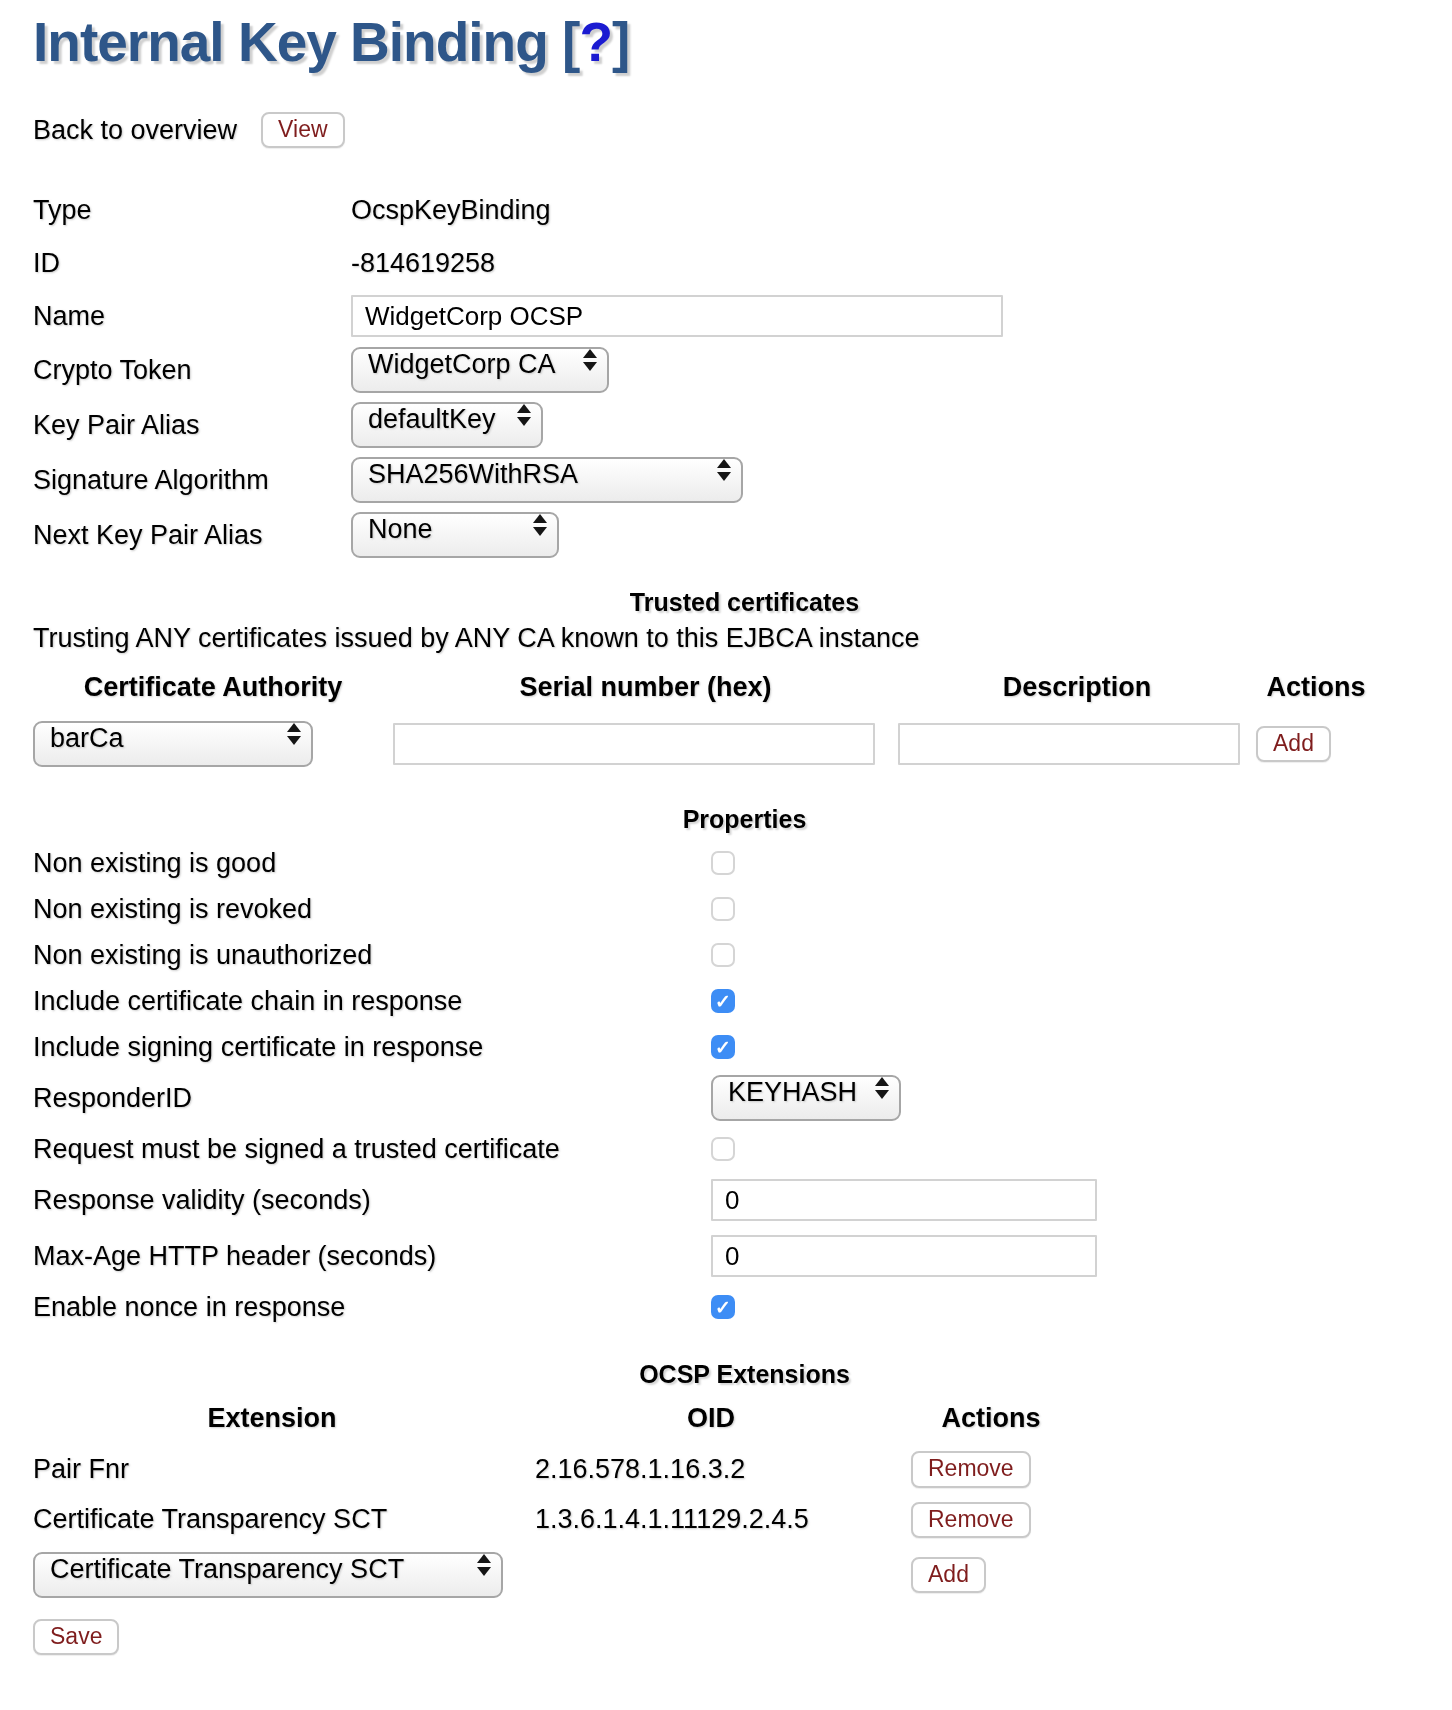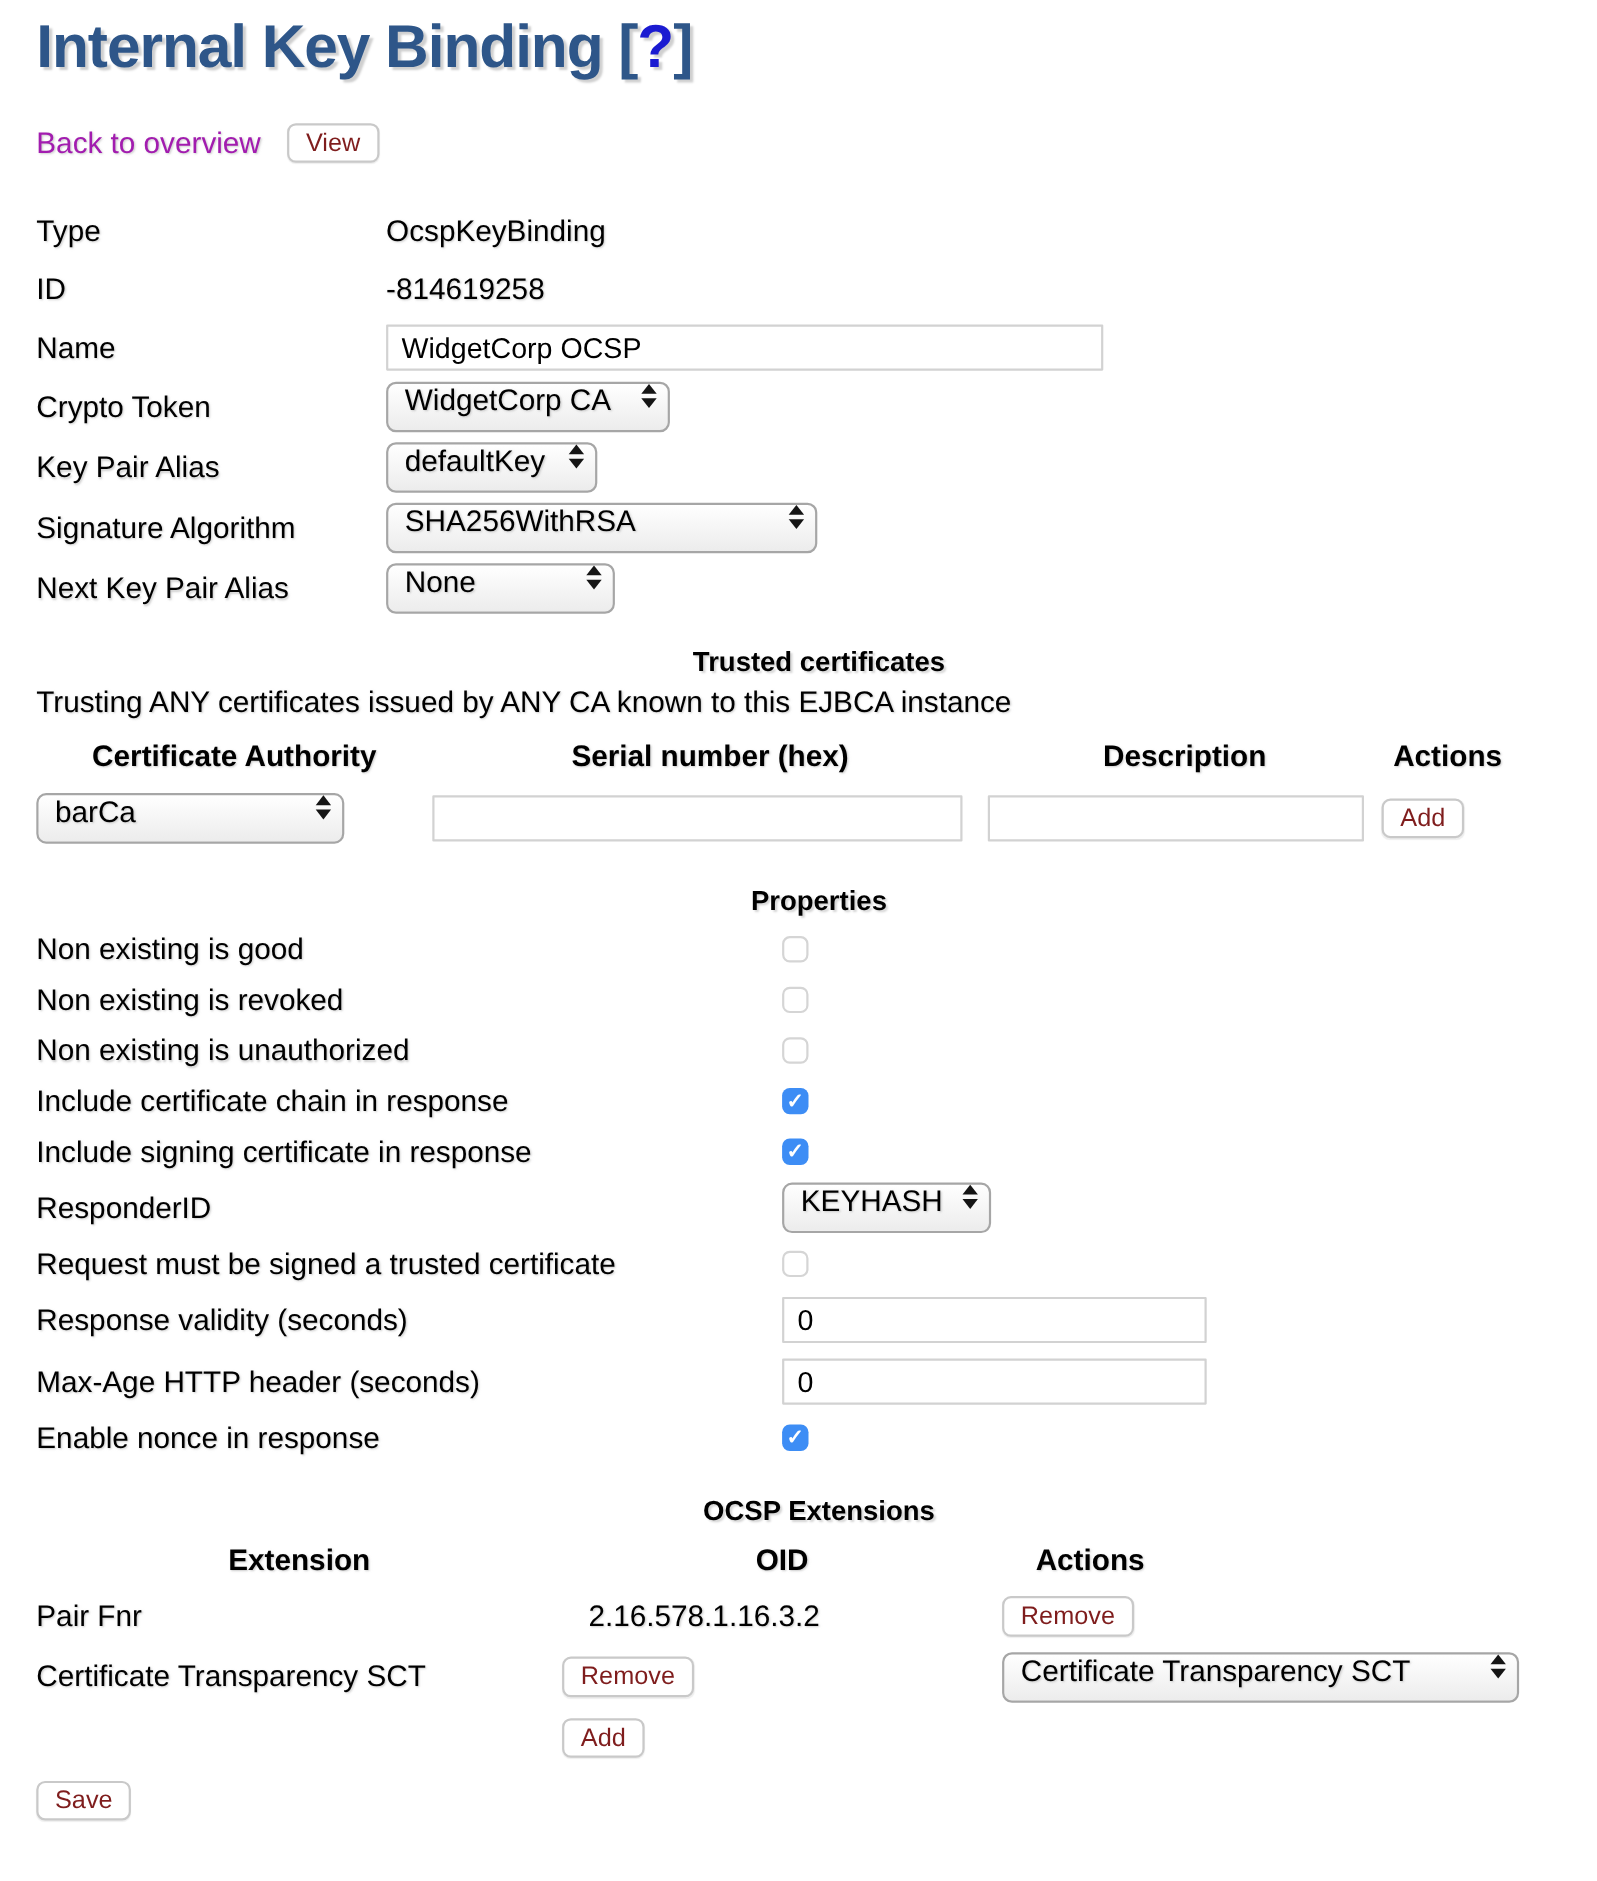--- a/index.html
+++ b/index.html
@@ -21,21 +21,21 @@
   h1.page-title {
     font-size: 55px;
     font-weight: bold;
     color: #2e5689;
     margin: 4px 0 0 0;
     letter-spacing: -1px;
     text-shadow: 3px 3px 2px #cfcfcf;
   }
   h1 .help-q { color: #1b1bd1; text-decoration: none; cursor: pointer; }
   .back-row { margin-top: 38px; display: flex; align-items: center; gap: 24px; }
-  a.back-link { color: #a21caf; text-decoration: none; cursor: pointer; }
+  a.back-link { color: #000000; text-decoration: none; cursor: pointer; }
 
   
   .btn {
     display: inline-block;
     background: #ffffff;
     border: 2px solid #c9c9c9;
     border-radius: 8px;
     padding: 3px 15px 4px 15px;
     font-size: 23px;
     color: #7f1d1d;
@@ -277,20 +277,21 @@
   <div class="th">OID</div>
   <div class="th">Actions</div>
 
   <div class="cell">Pair Fnr</div>
   <div class="cell oid-cell">2.16.578.1.16.3.2</div>
   <div class="cell">
     <button class="btn">Remove</button>
   </div>
 
   <div class="cell">Certificate Transparency SCT</div>
+  <div class="cell oid-cell">1.3.6.1.4.1.11129.2.4.5</div>
   <div class="cell">
     <button class="btn">Remove</button>
   </div>
 
   <div class="cell">
     <div class="sel sel-ext">
       <span class="sel-val">Certificate Transparency SCT</span>
       <span class="spin">
           <span class="tri-up"></span>
           <span class="tri-down"></span>

